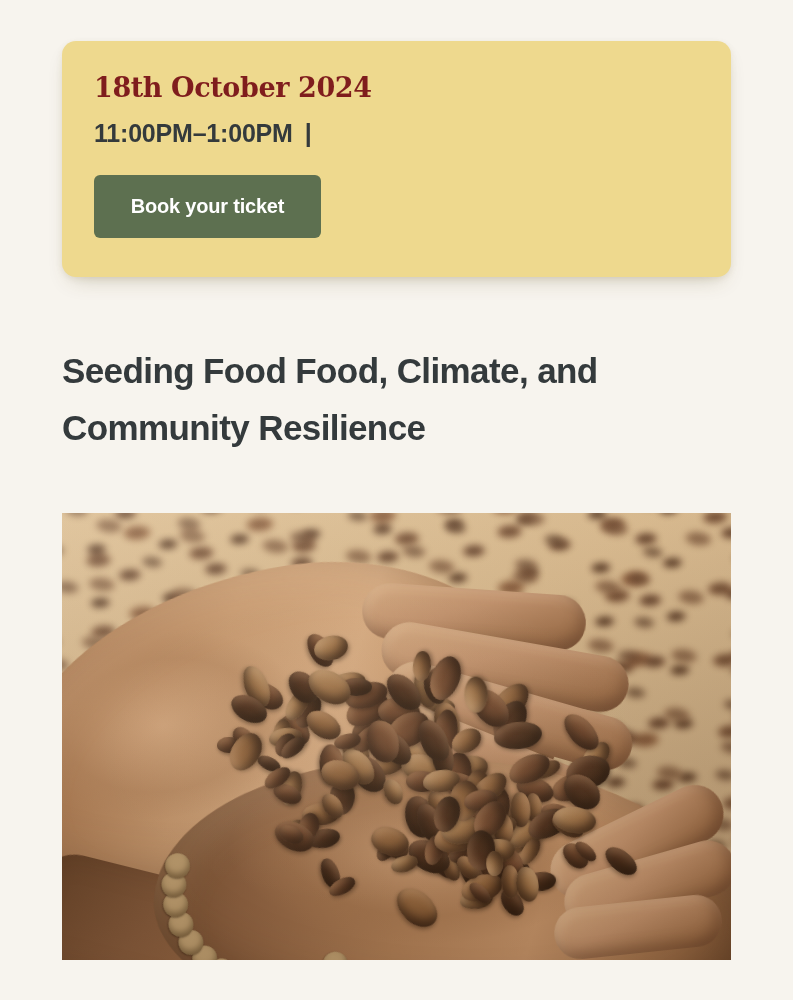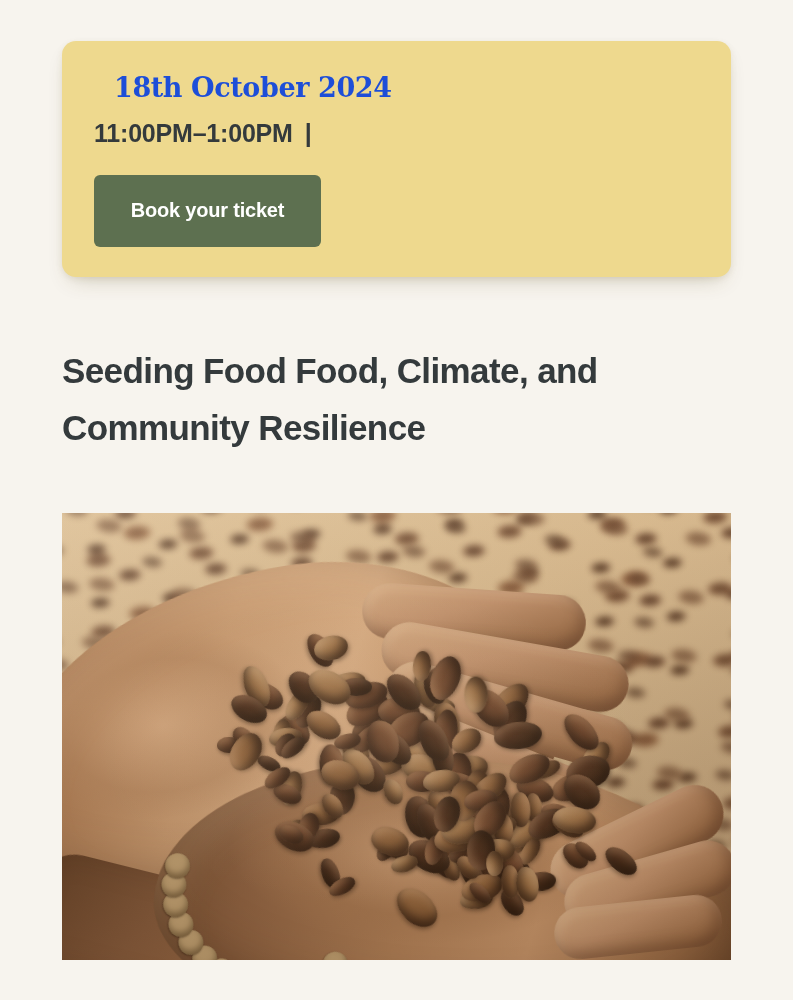--- a/index.html
+++ b/index.html
@@ -37,23 +37,22 @@
                 0 2px 6px rgba(120, 100, 40, 0.10);
     padding: 33px 0 0 32px;
   }
 
   .event-date {
     font-family: "DejaVu Serif", "Liberation Serif", serif;
     font-weight: 700;
     font-size: 27px;
     line-height: 1.05;
     letter-spacing: -0.4px;
-    color: #1d4ed8;
+    color: #7f1d1d;
     white-space: nowrap;
-    margin-left: 20px;
   }
 
   .event-meta {
     margin-top: 18px;
     font-family: "Liberation Sans", sans-serif;
     font-weight: 700;
     font-size: 25px;
     line-height: 1.1;
     letter-spacing: -0.2px;
     color: #343a3c;
@@ -66,21 +65,21 @@
     padding: 0 12px;
     font-weight: 700;
   }
 
   .book-btn {
     display: inline-flex;
     align-items: center;
     justify-content: center;
     margin-top: 27px;
     width: 227px;
-    height: 72px;
+    height: 63px;
     background: #5d7050;
     color: #ffffff;
     border: none;
     border-radius: 6px;
     font-family: "Liberation Sans", sans-serif;
     font-weight: 700;
     font-size: 20px;
     letter-spacing: -0.2px;
     cursor: pointer;
     text-decoration: none;

